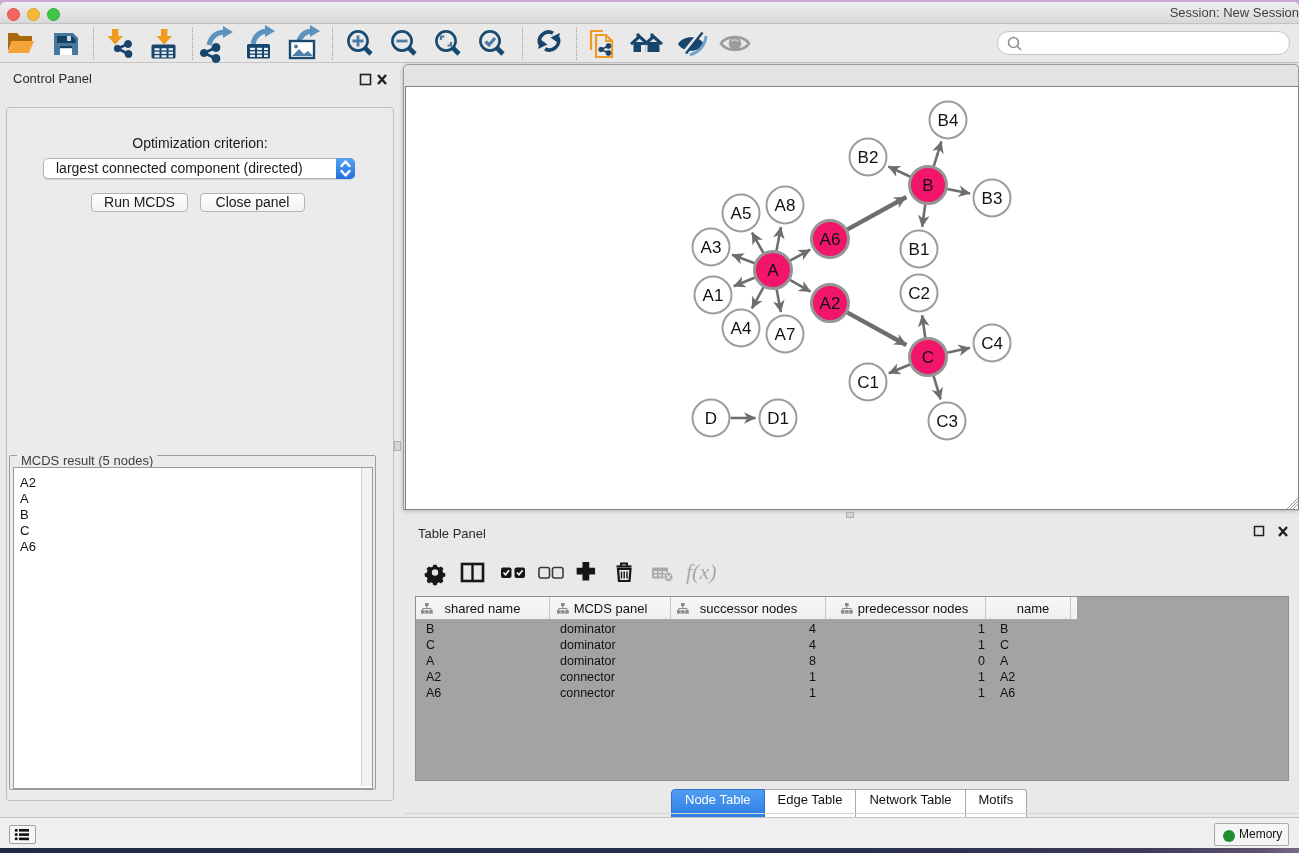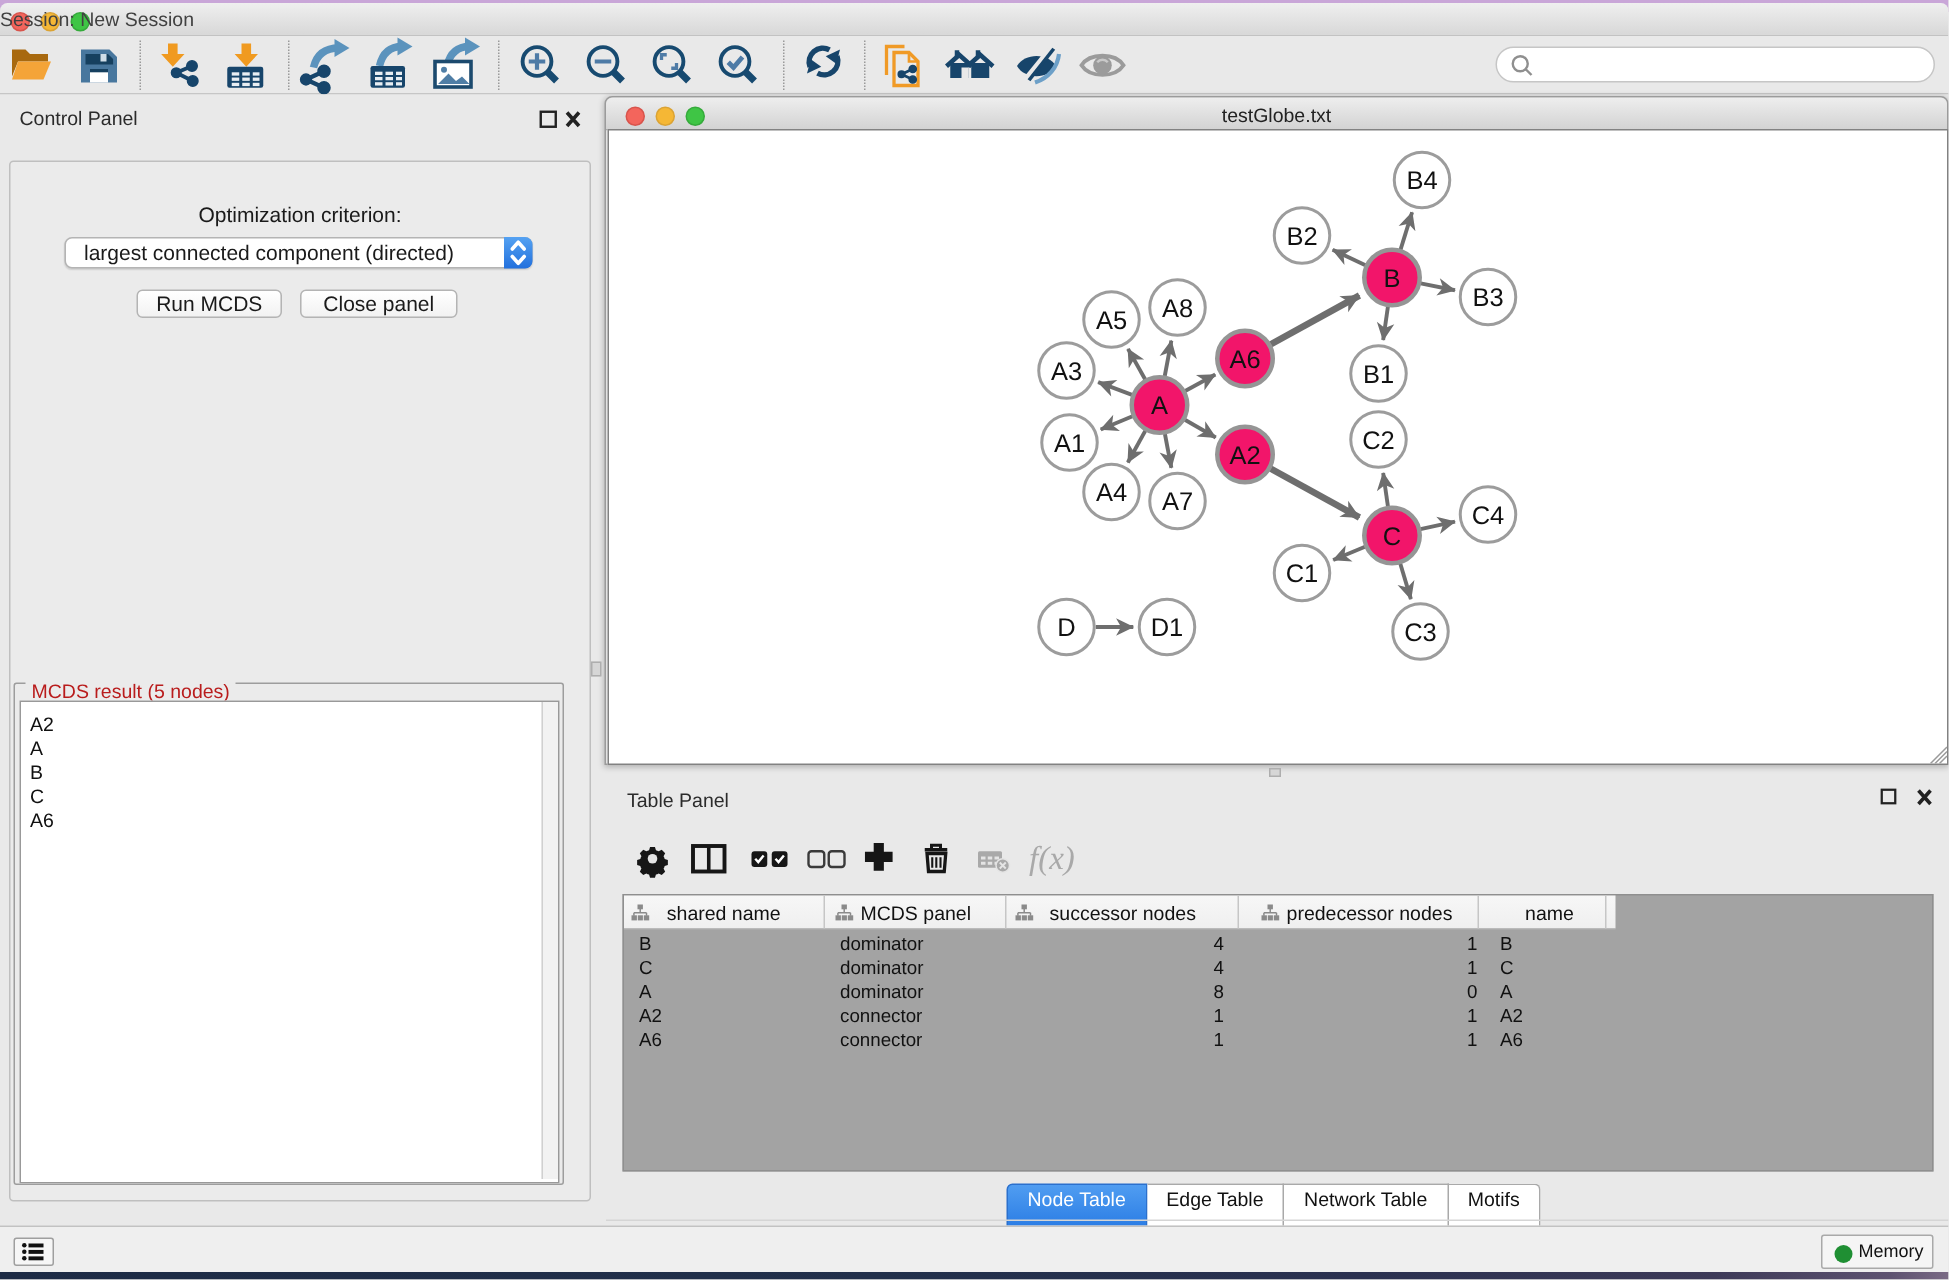--- a/index.html
+++ b/index.html
@@ -3,38 +3,38 @@
 *{margin:0;padding:0;box-sizing:border-box}
 html,body{width:1299px;height:853px;overflow:hidden}
 body{font-family:"Liberation Sans",sans-serif;background:#e9e9e9;position:relative}
 .abs{position:absolute}
 #purpletop{left:0;top:0;width:1299px;height:8px;background:#c9a6d8}
 #titlebar{left:0;top:2px;width:1299px;height:22px;background:linear-gradient(#efefef,#d8d8d8);border-bottom:1px solid #c2c2c2;border-radius:5px 5px 0 0}
 .tl{position:absolute;width:13px;height:13px;border-radius:50%;top:6px}
 #titlebar .r{left:7px;background:#f3655c;border:1px solid #d8544c}
 #titlebar .y{left:27px;background:#f5b735;border:1px solid #dba334}
 #titlebar .g{left:47px;background:#3fc545;border:1px solid #35ab3b}
-#apptitle{left:0;top:5px;width:1299px;text-align:left;font-size:13px;color:#414141}
+#apptitle{left:0;top:5px;width:1299px;text-align:right;font-size:13px;color:#414141}
 #toolbar{left:0;top:24px;width:1299px;height:39px;background:#e9e9e9;border-bottom:1px solid #c6c6c6}
 .sep{position:absolute;top:3px;height:33px;width:0;border-left:1px dotted #9a9a9a}
 #search{left:997px;top:7px;width:293px;height:24px;background:#fff;border:1px solid #c6c6c6;border-radius:12px}
 #main{left:0;top:63px;width:1299px;height:784px;background:#e9e9e9}
 
 #cp-title{left:13px;top:8px;font-size:13px;color:#2b2b2b}
 #cp-tabs{left:79px;top:33px;height:21px;display:flex;font-size:14px;color:#111}
 #cp-tabs div{background:#fff;border:1px solid #a9a9a9;border-left:none;padding-top:1px;line-height:19px;text-align:center}
 #cp-tabs div:first-child{border-left:1px solid #a9a9a9;border-radius:5px 0 0 5px}
 #cp-tabs div.sel{background:linear-gradient(#509df1,#2376e2);color:#fff;border-color:#2b70cd;border-radius:0 5px 5px 0}
 #cp-pane{left:6px;top:44px;width:388px;height:694px;background:#ebebeb;border:1px solid #bfbfbf;border-radius:3px}
 #opt-label{left:6px;top:72px;width:388px;text-align:center;font-size:14px;color:#1a1a1a}
 #cp-combo{left:43px;top:95px;width:312px;height:21px;background:#fff;border:1px solid #b4b4b4;border-radius:5px;font-size:14px;color:#1a1a1a;line-height:19px;padding-left:12px;box-shadow:0 1px 1px rgba(0,0,0,.12)}
 #cp-combo .step{position:absolute;right:-1px;top:-1px;width:19px;height:21px;border-radius:0 5px 5px 0;background:linear-gradient(#55a2f2,#2270dd)}
 .btn{position:absolute;height:19px;background:linear-gradient(#ffffff,#f2f2f2);border:1px solid #b4b4b4;border-radius:4px;font-size:14px;color:#1a1a1a;text-align:center;line-height:17px}
 #groupbox{left:9px;top:392px;width:367px;height:335px;border:1px solid #9d9d9d;border-radius:2px}
-#gb-title{left:17px;top:390px;background:#ebebeb;padding:0 4px;font-size:13px;color:#b91c1c}
+#gb-title{left:17px;top:390px;background:#ebebeb;padding:0 4px;font-size:13px;color:#404040}
 #gb-list{left:13px;top:404px;width:360px;height:322px;background:#fff;border:1px solid #999;font-size:13px;color:#111;padding:7px 0 0 6px;line-height:16px}
 #gb-scroll{left:361px;top:405px;width:11px;height:318px;background:#f2f2f2;border-left:1px solid #d0d0d0}
 
 #netwin{left:403px;top:1px;width:896px;height:446px;background:#e3e3e3;border:1px solid #9b9b9b;border-radius:5px 5px 0 0;box-shadow:0 1px 4px rgba(0,0,0,.25)}
 #nw-title{left:0;top:0;width:100%;height:22px;background:linear-gradient(#eeeeee,#d3d3d3);border-bottom:1px solid #aaa;border-radius:5px 5px 0 0}
 #nw-title .r{left:13px;background:#f3655c;border:1px solid #d8544c}
 #nw-title .y{left:33px;background:#f5b735;border:1px solid #dba334}
 #nw-title .g{left:53px;background:#3fc545;border:1px solid #35ab3b}
 #nw-title .t{position:absolute;width:100%;top:4px;text-align:center;font-size:13px;color:#222}
 #canvas{left:1px;top:21px;width:894px;height:424px;background:#fff;border:1px solid #828282}
@@ -222,26 +222,20 @@
         </svg></div></div>
   <div class="abs" id="opt-label">Optimization criterion:</div>
   <div class="btn" style="left:91px;top:130px;width:97px">Run MCDS</div>
   <div class="btn" style="left:200px;top:130px;width:105px">Close panel</div>
   <div class="abs" id="groupbox"></div>
   <div class="abs" id="gb-title">MCDS result (5 nodes)</div>
   <div class="abs" id="gb-list">A2<br>A<br>B<br>C<br>A6</div>
   <div class="abs" id="gb-scroll"></div>
 
   <div class="abs" id="netwin">
-    <div class="abs" id="nw-title">
-        <div class="tl r"></div>
-        <div class="tl y"></div>
-        <div class="tl g"></div>
-        <div class="t">testGlobe.txt</div>
-      </div>
     <div class="abs" id="canvas"></div>
     <svg class="abs" style="left:1px;top:23px" width="894" height="421" viewBox="404 87 894 421" id="graph">
       <defs>
         <marker id="ah" viewBox="0 0 12 12" refX="11" refY="6" markerWidth="5.2" markerHeight="5.2" orient="auto">
             <path d="M0.8 0.8 L11.5 6 L0.8 11.2 L3.8 6 Z" fill="#6e6e6e"></path>
           </marker>
         <marker id="ah2" viewBox="0 0 12 12" refX="11" refY="6" markerWidth="3.2" markerHeight="3.2" orient="auto">
             <path d="M0.8 0.8 L11.5 6 L0.8 11.2 L3.8 6 Z" fill="#6e6e6e"></path>
           </marker>
       </defs>

